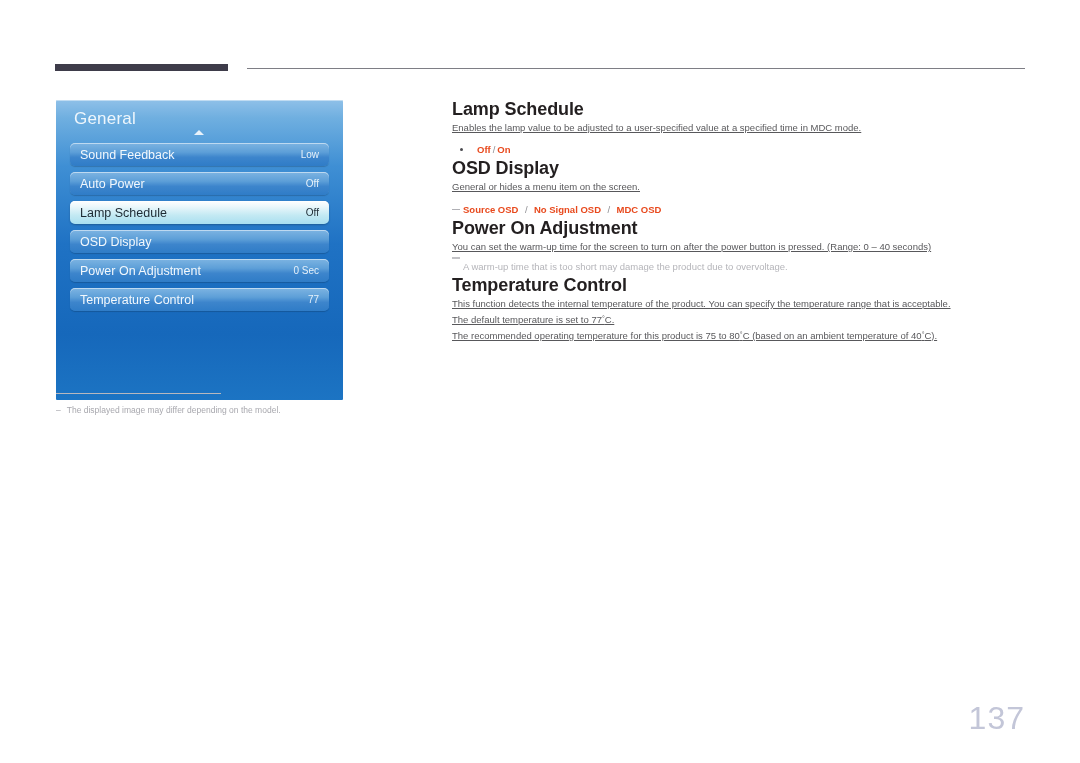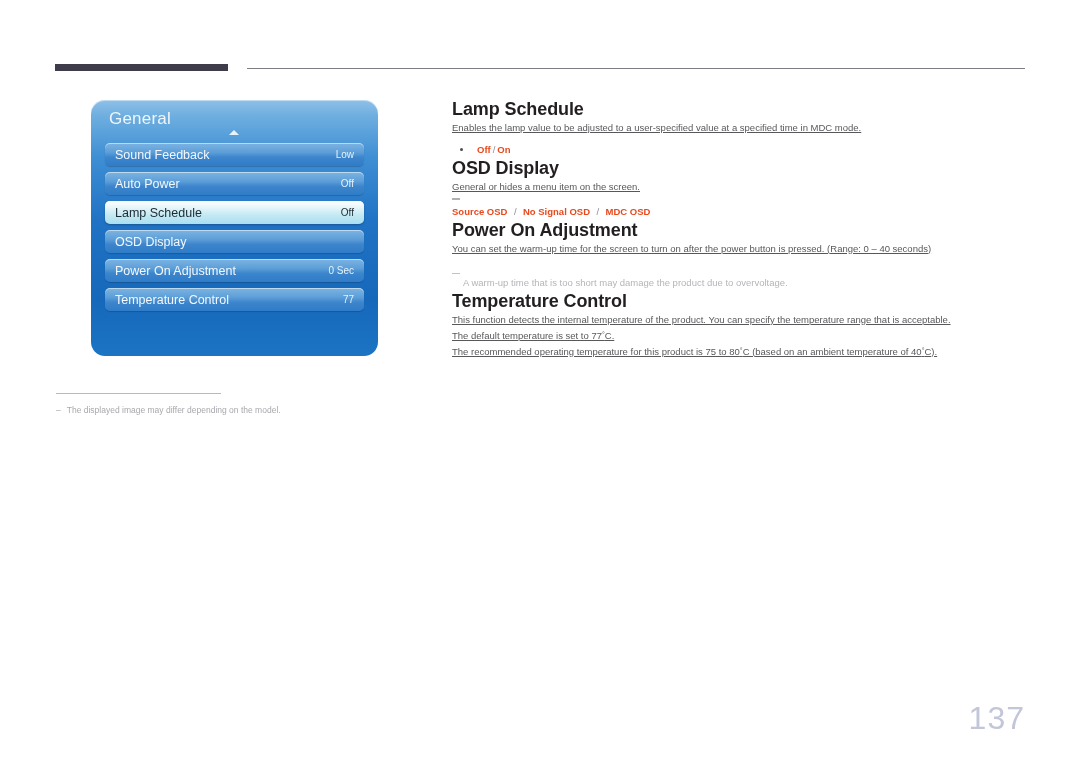--- a/index.html
+++ b/index.html
@@ -32,32 +32,31 @@
     height: 1px;
     background: #7e7e85;
   }
 
   
   .osd-panel {
     position: absolute;
     left: 56px;
     top: 100px;
     width: 287px;
-    height: 256px;
-    border-radius: 14px;
+    height: 300px;
+    border-radius: 1px;
     background: linear-gradient(to bottom,
         #8fc0e8 0%,
         #6fafe0 6%,
         #3f8fd4 22%,
         #1f72c4 48%,
         #1668bb 78%,
         #1c74c3 100%);
     box-shadow: inset 0 1px 0 rgba(255,255,255,0.45);
     overflow: hidden;
-    margin-left: 35px;
   }
   .osd-title {
     position: absolute;
     left: 18px;
     top: 9px;
     font-size: 17px;
     color: #eef6fc;
     letter-spacing: 0.2px;
     font-weight: 400;
   }
@@ -194,34 +193,33 @@
     font-size: 9.5px;
     margin: 0 2px;
   }
 
   
   .dash-note {
     margin-top: 7px;
     display: flex;
     align-items: baseline;
     line-height: 14px;
-    flex-direction: column;
   }
   .dash-note .ndash {
     display: inline-block;
     width: 8px;
     height: 1.5px;
     background: #b0b0b5;
     margin-right: 3px;
     position: relative;
     top: -3px;
     flex: none;
   }
   .note-gray {
-    margin-top: 20px;
+    margin-top: 6px;
     display: flex;
     align-items: flex-start;
     line-height: 14px;
   }
   .note-gray .ndash {
     display: inline-block;
     width: 8px;
     height: 1.5px;
     background: #c2c2c6;
     margin-right: 3px;

